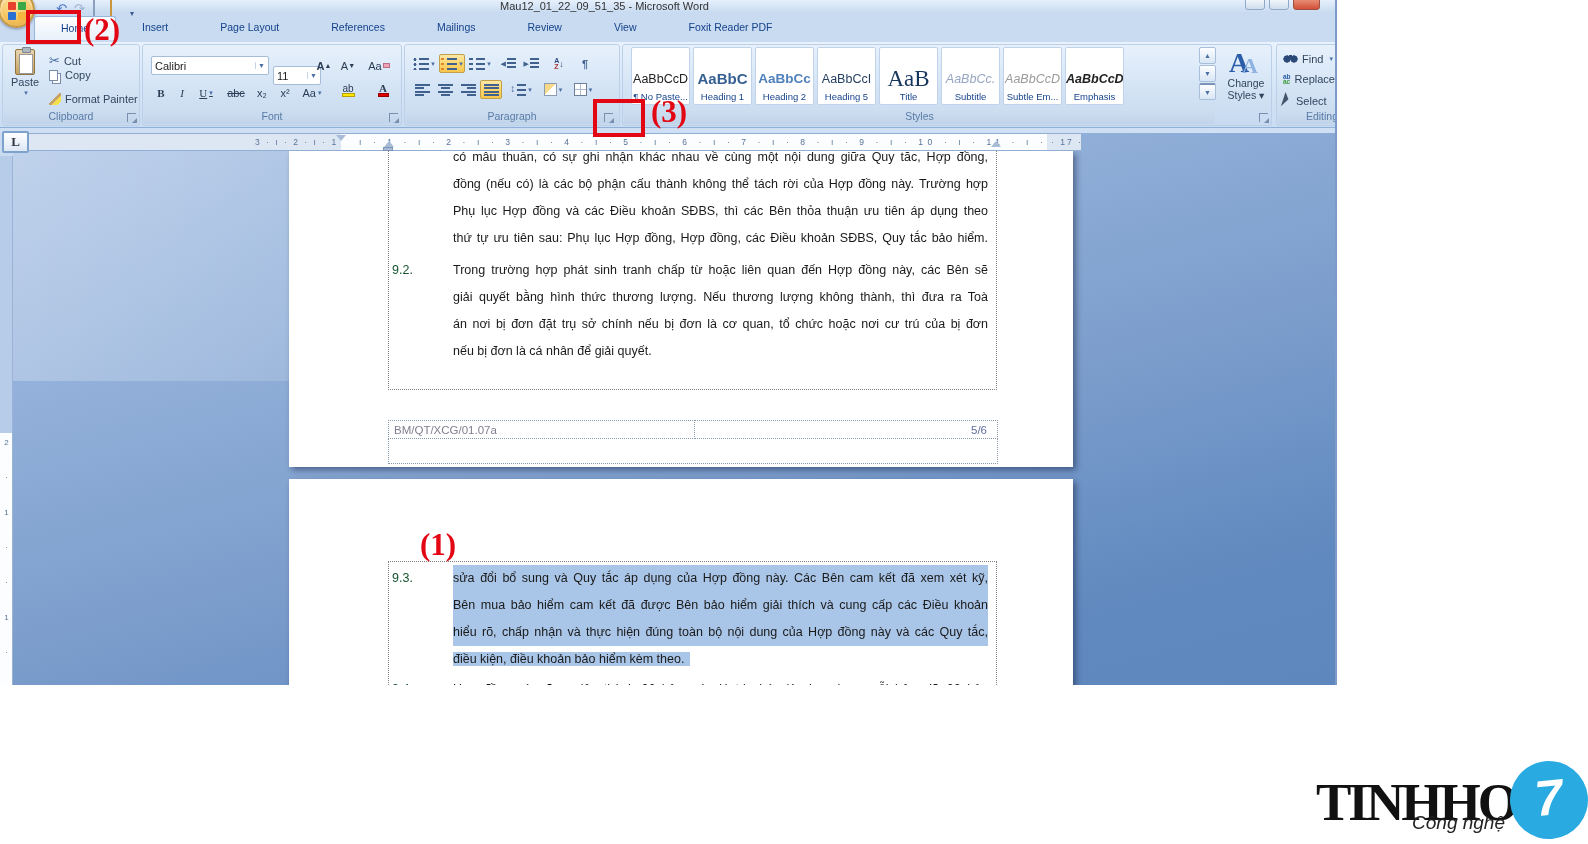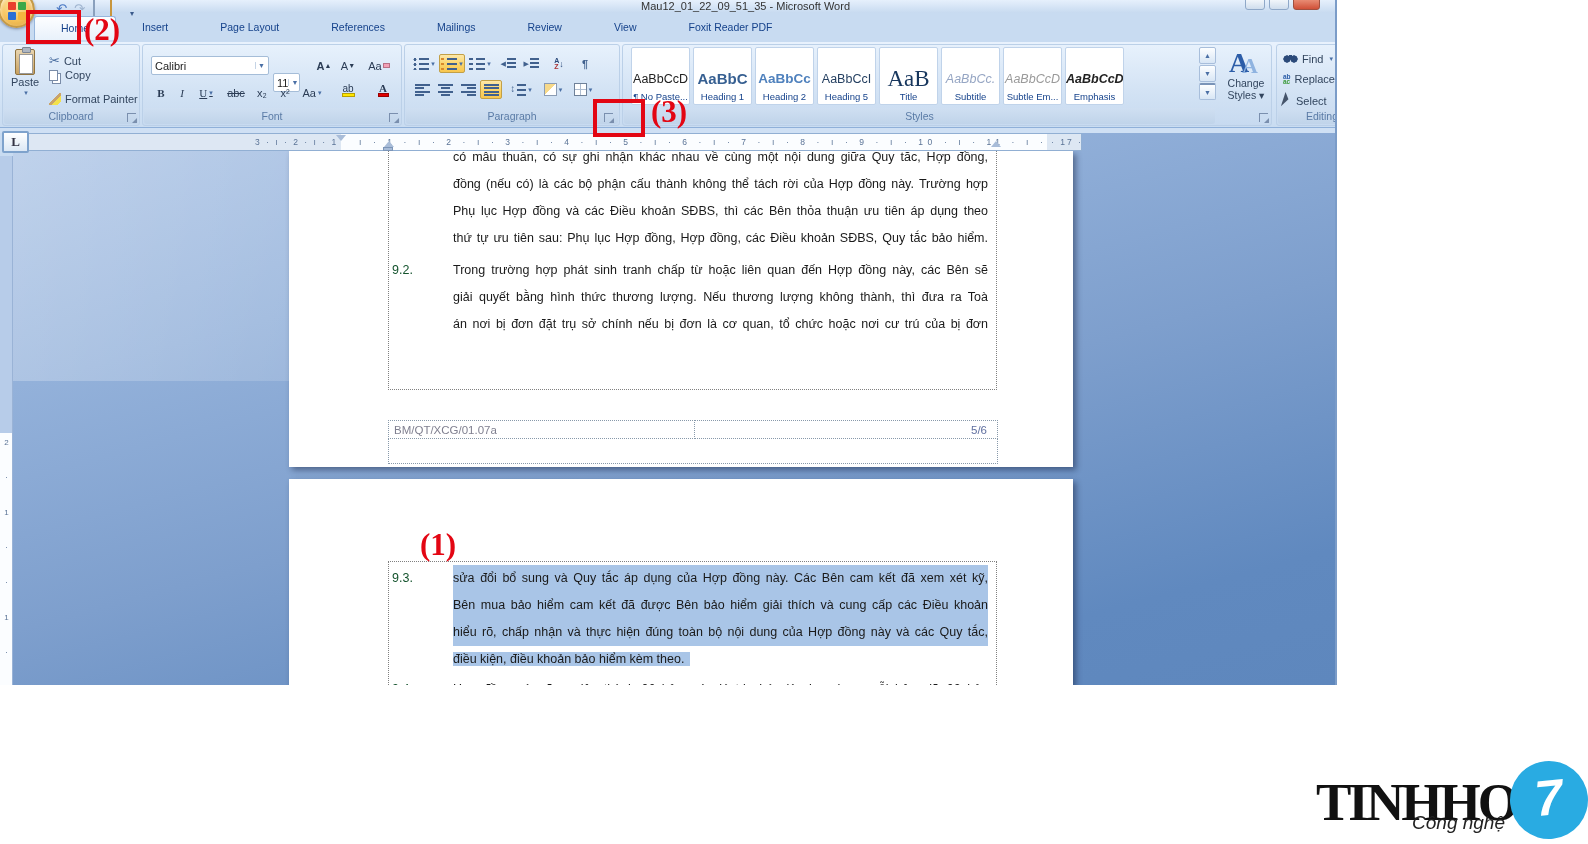--- a/index.html
+++ b/index.html
@@ -1,21 +1,21 @@
 <!DOCTYPE html>
 <html><head>
 <meta charset="utf-8">
 <style>
   * { margin:0; padding:0; box-sizing:border-box; }
   html,body { width:1588px; height:844px; background:#fff; font-family:"Liberation Sans","DejaVu Sans",sans-serif; overflow:hidden; }
 
   
   #win { position:absolute; left:0; top:0; width:1337px; height:685px; overflow:hidden; background:#c8dbf1; border-right:2px solid #7b9cc8; }
   #titlebar { position:absolute; left:0; top:0; width:100%; height:13px; background:linear-gradient(#e6f0fc,#c7daf0); }
-  #title-text { position:absolute; left:500px; top:0; width:350px; text-align:right; font-size:11px; color:#333; white-space:nowrap; }
+  #title-text { position:absolute; left:500px; top:0; width:350px; text-align:left; font-size:11px; color:#333; white-space:nowrap; }
   .winbtn { position:absolute; top:-4px; height:14px; border:1px solid #8fa8c8; border-radius:0 0 3px 3px; background:linear-gradient(#fdfeff,#cfdded); }
   .winbtn.close { background:linear-gradient(#f0a088,#d05038); border-color:#a05040; }
   #orb { position:absolute; left:-2px; top:-9px; width:37px; height:37px; border-radius:50%; background:radial-gradient(circle at 45% 35%,#ffe9a8,#f5c35c 55%,#d89a30); border:2px solid #b8piercing; border:2px solid #c49a48; box-shadow:inset 0 2px 4px rgba(255,255,255,.8),0 1px 3px rgba(0,0,40,.4); }
   .orbsq { position:absolute; width:8px; height:8px; border-radius:1px; }
   
   .qat { position:absolute; top:-1px; }
   .i-floppy { width:11px; height:11px; background:linear-gradient(#5b8ad6,#2c5da8); border-radius:2px; box-shadow:inset 0 -4px 0 -1px #e8eef8; }
   .i-undo { font-size:13px; color:#4a78c4; line-height:12px; }
   .i-redo { font-size:13px; color:#9fb4cf; line-height:12px; }
   .i-page { width:10px; height:12px; background:#fff; border:1px solid #8aa0bd; }
@@ -175,21 +175,21 @@
       </div>
       <div class="glabel">Clipboard</div>
       <div class="launcher"></div>
     </div>
 
     <div class="group" style="left:142px;width:260px">
       <div class="combo" style="left:8px;top:11px;width:118px">
         <span>Calibri</span>
           <span class="ca">▼</span>
       </div>
-      <div class="combo" style="left:130px;top:28px;width:27px">
+      <div class="combo" style="left:130px;top:21px;width:48px">
         <span>11</span>
           <span class="ca">▼</span>
       </div>
       <div class="sbtn" style="left:170px;top:11px;width:22px;font-weight:bold">
           <span>A</span>
           <sup style="font-size:7px">▲</sup>
         </div>
       <div class="sbtn" style="left:194px;top:11px;width:22px">
           <span>A</span>
           <sup style="font-size:7px">▼</sup>
@@ -352,20 +352,21 @@
           <div class="dl">đồng (nếu có) là các bộ phận cấu thành không thể tách rời của Hợp đồng này. Trường hợp</div>
           <div class="dl">Phụ lục Hợp đồng và các Điều khoản SĐBS, thì các Bên thỏa thuận ưu tiên áp dụng theo</div>
           <div class="dl">thứ tự ưu tiên sau: Phụ lục Hợp đồng, Hợp đồng, các Điều khoản SĐBS, Quy tắc bảo hiểm.</div>
         </div>
         <div class="ditem" style="margin-top:5px">
           <span class="dnum">9.2.</span>
           <div class="dtxt">
             <div class="dl">Trong trường hợp phát sinh tranh chấp từ hoặc liên quan đến Hợp đồng này, các Bên sẽ</div>
             <div class="dl">giải quyết bằng hình thức thương lượng. Nếu thương lượng không thành, thì đưa ra Toà</div>
             <div class="dl">án nơi bị đơn đặt trụ sở chính nếu bị đơn là cơ quan, tổ chức hoặc nơi cư trú của bị đơn</div>
+            <div class="dl last">nếu bị đơn là cá nhân để giải quyết.</div>
           </div>
         </div>
       </div>
       <div class="fcell" style="left:99px;top:269px;width:307px;height:19px;padding-left:5px">BM/QT/XCG/01.07a</div>
       <div class="fcell" style="left:405px;top:269px;width:304px;height:19px;text-align:right;padding-right:10px;color:#5f6f9f">5/6</div>
       <div class="fcell" style="left:99px;top:287px;width:610px;height:26px;border-top:none"></div>
     </div>
 
     <div class="page" id="page2">
       <div class="tblock" style="top:82px;height:124px;border-top:1px dotted #808080;padding-top:3px">

